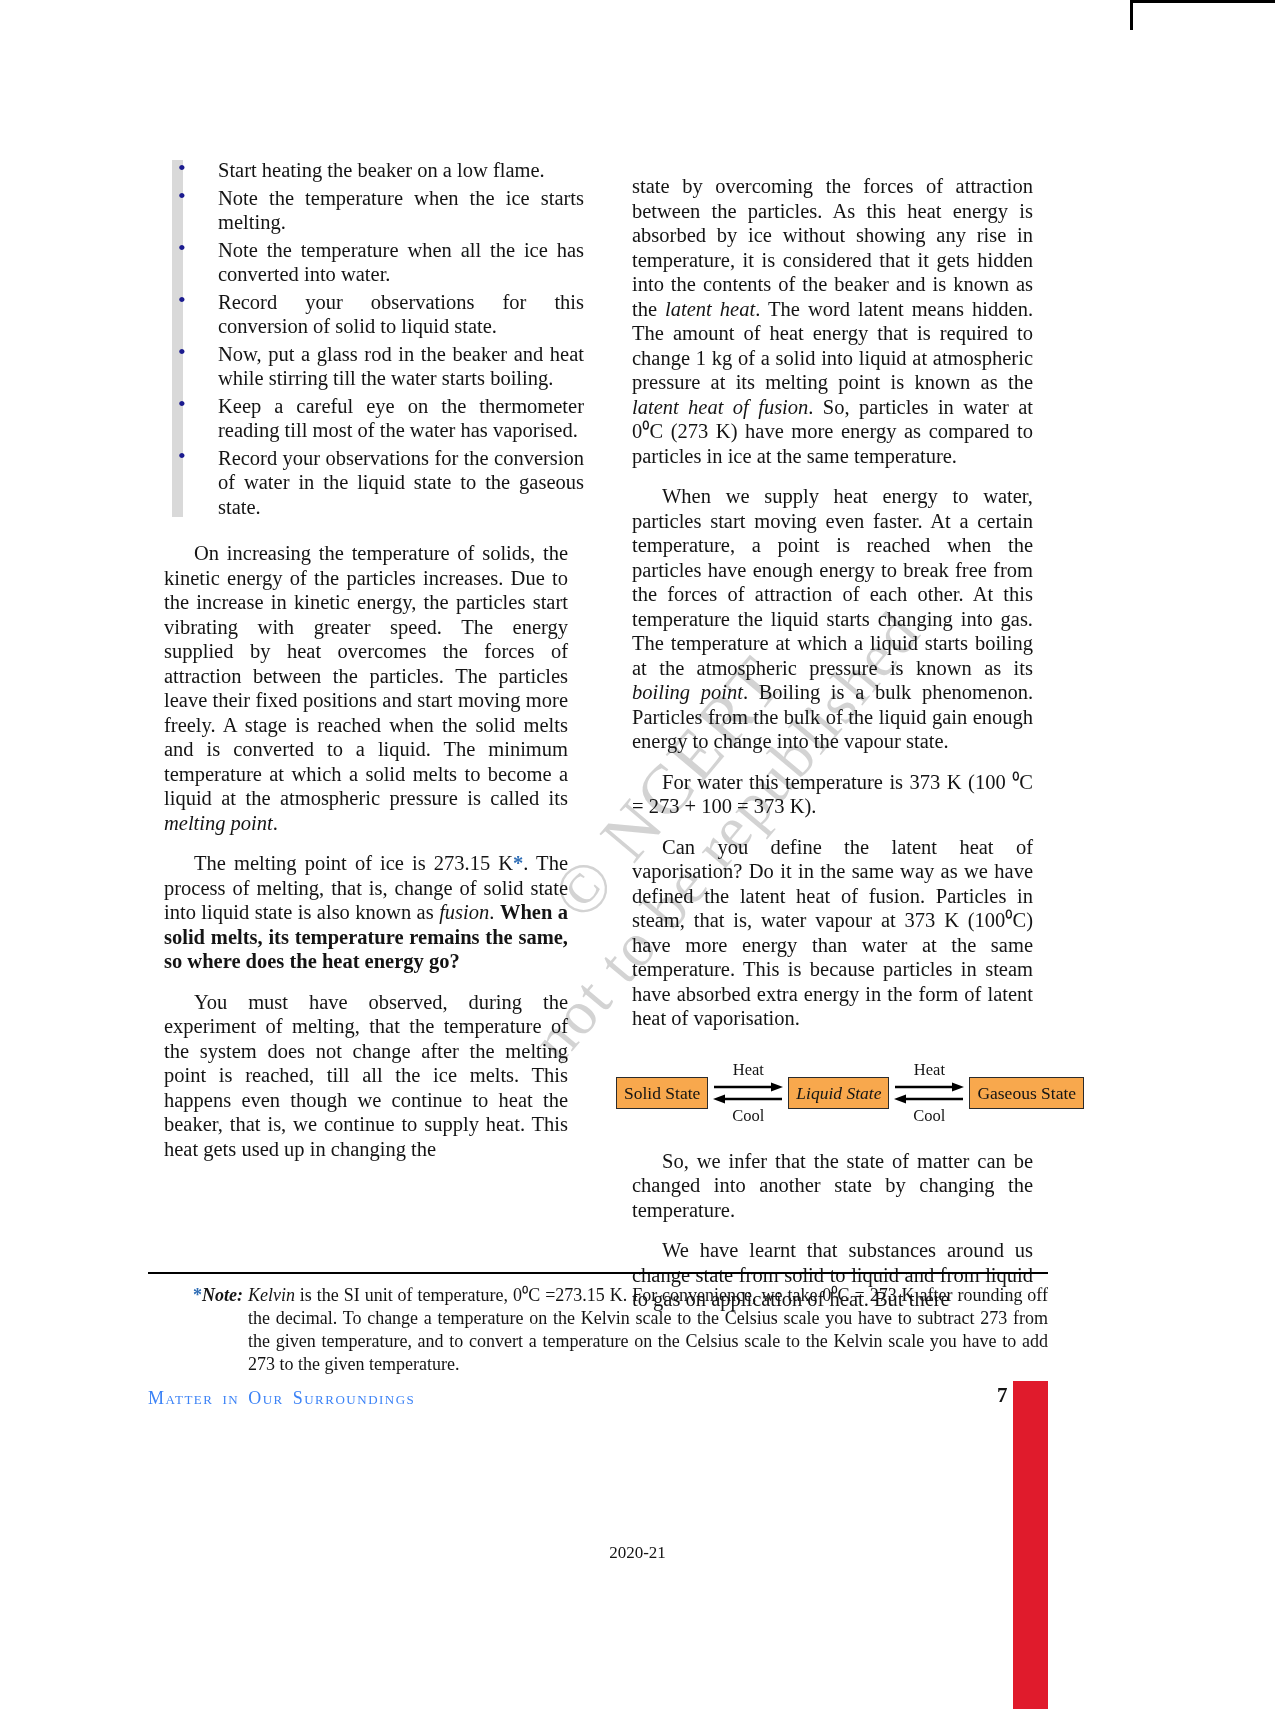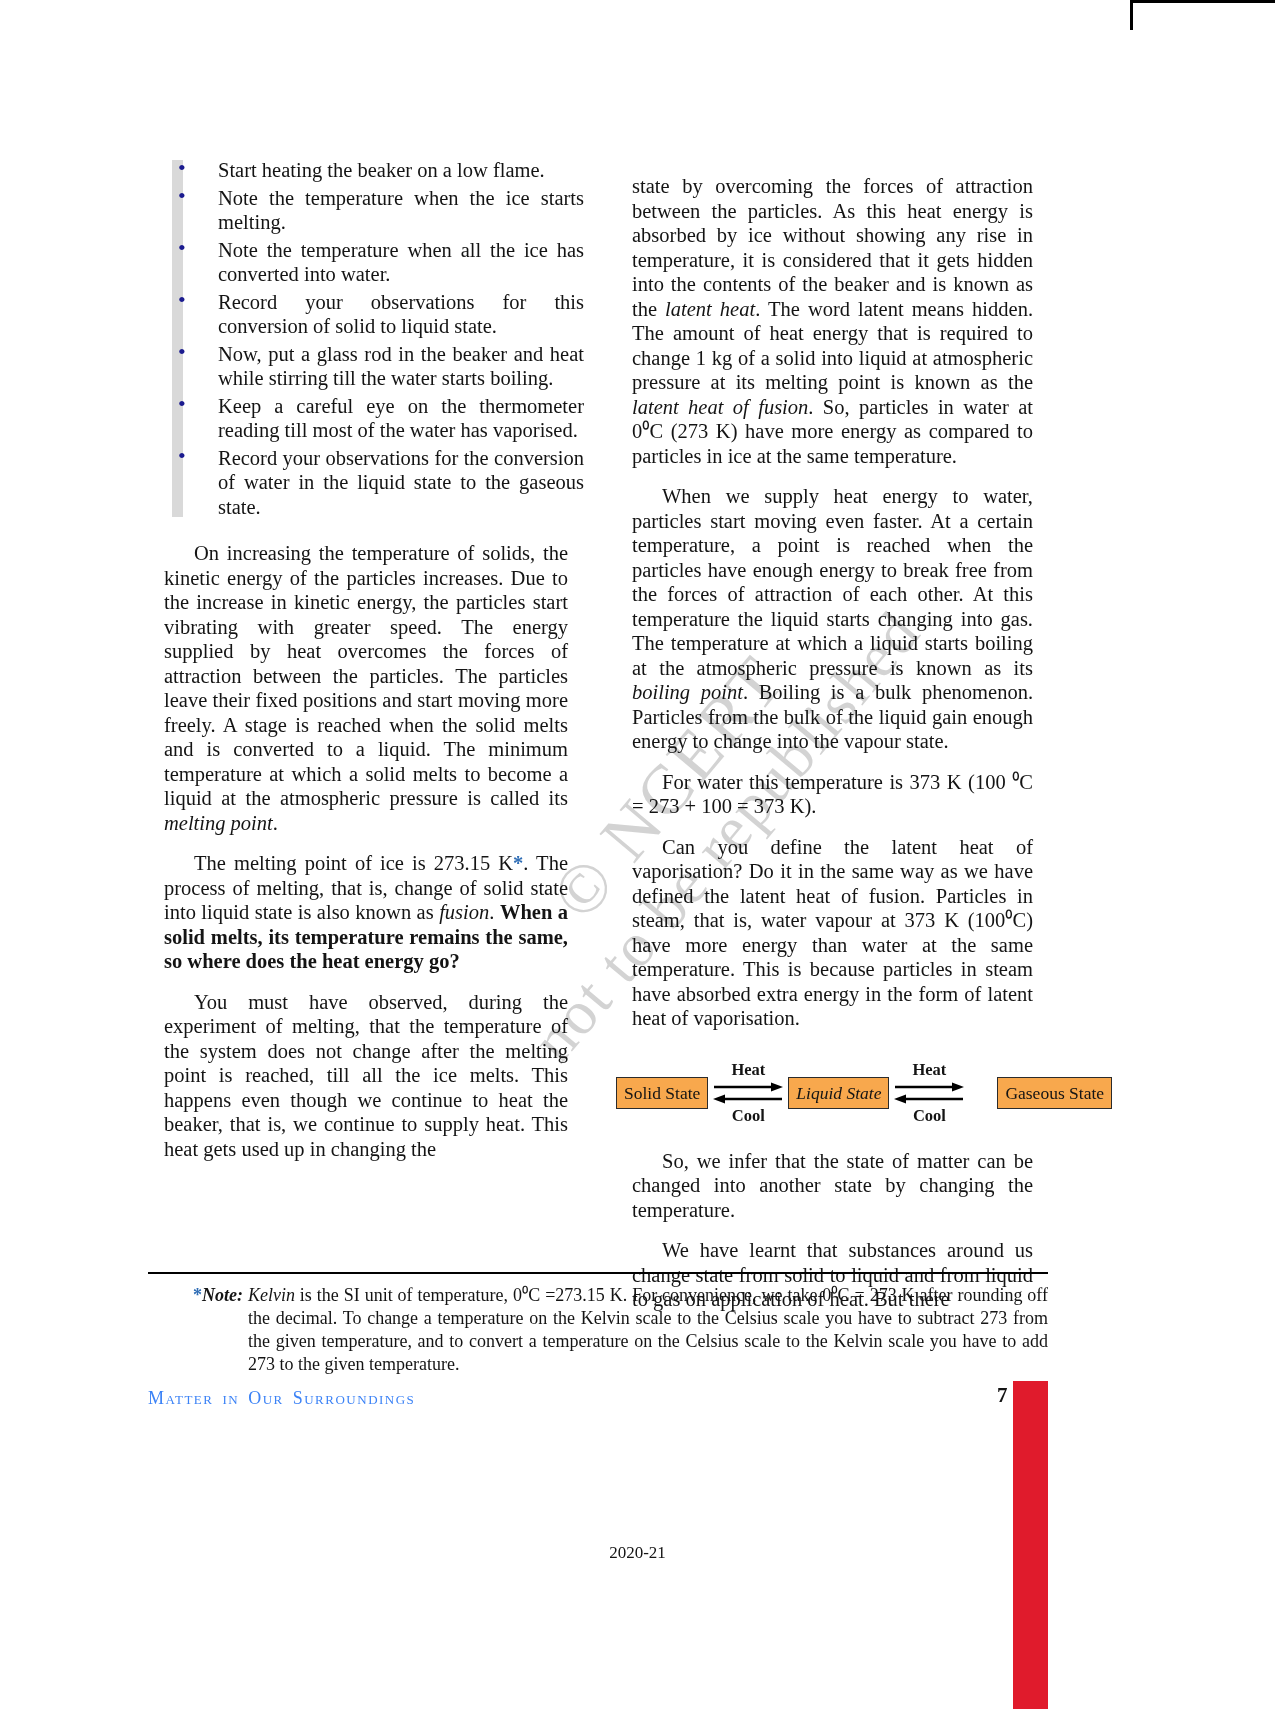--- a/index.html
+++ b/index.html
@@ -71,21 +71,21 @@
   }
   .state-box {
     background: #f8a84d;
     border: 1.5px solid #2b2b2b;
     padding: 4px 7px;
     font-size: 17.5px;
     white-space: nowrap;
     line-height: 22px;
   }
   .arrow-group { display: flex; flex-direction: column; align-items: center; padding: 0 4px; }
-  .arrow-label { font-size: 16.5px; line-height: 18px; font-weight: bold; }
+  .arrow-label { font-size: 16.5px; line-height: 18px; }
 
   
   .footnote {
     position: absolute; z-index: 1;
     left: 148px; top: 1272px; width: 900px;
     border-top: 2px solid #000;
     padding-top: 10px;
     font-size: 18px; line-height: 23px;
     text-align: justify;
   }
@@ -177,21 +177,21 @@
       <div class="arrow-group">
         <div class="arrow-label">Heat</div>
         <svg width="72" height="28" viewBox="0 0 72 28">
           <line x1="2" y1="8" x2="59" y2="8" stroke="#000" stroke-width="2.6"></line>
           <polygon points="59,3.5 71,8 59,12.5" fill="#000"></polygon>
           <line x1="13" y1="20" x2="70" y2="20" stroke="#000" stroke-width="2.6"></line>
           <polygon points="13,15.5 1,20 13,24.5" fill="#000"></polygon>
         </svg>
         <div class="arrow-label">Cool</div>
       </div>
-      <div class="state-box" style="background: rgb(248, 168, 77); margin-left: 28px;">Gaseous State</div>
+      <div class="state-box" style="background: rgb(248, 168, 77);">Gaseous State</div>
     </div>
 
     <p class="indent">So, we infer that the state of matter can be changed into another state by changing the temperature.</p>
 
     <p class="indent">We have learnt that substances around us change state from solid to liquid and from liquid to gas on application of heat. But there</p>
   </div>
 
   <div class="footnote">
     <span class="fn-text"><span class="blue-star" style="color: rgb(47, 109, 181);">*</span><span class="bold italic">Note:</span> <span class="italic">Kelvin</span><span> is the SI unit of temperature, 0⁰C =273.15 K. For convenience, we take 0⁰C = 273 K after rounding off the decimal. To change a temperature on the Kelvin scale to the Celsius scale you have to subtract 273 from the given temperature, and to convert a temperature on the Celsius scale to the Kelvin scale you have to add 273 to the given temperature.</span></span>
   </div>

